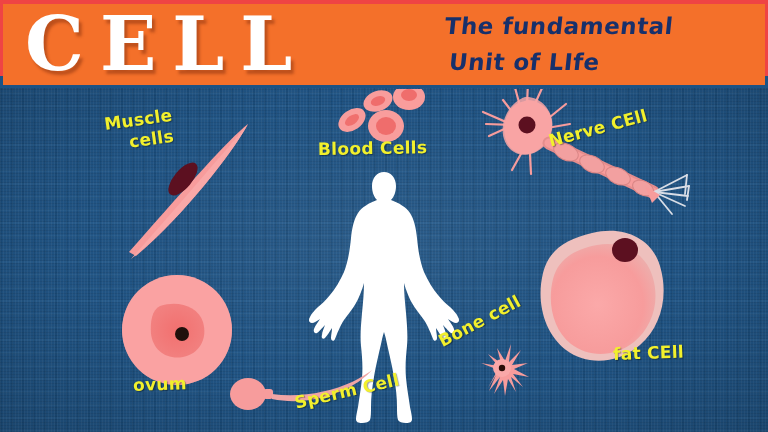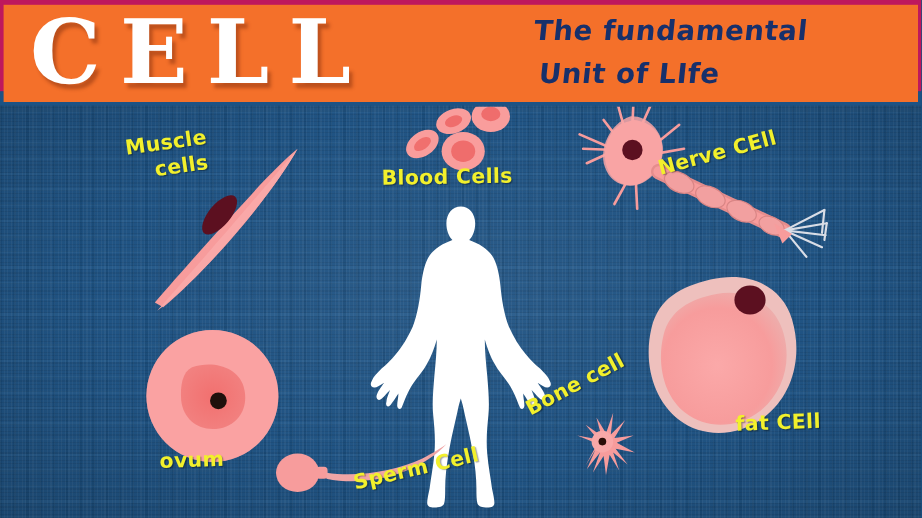--- a/index.html
+++ b/index.html
@@ -24,21 +24,21 @@
   }
   .bg-vignette{
     position:absolute;left:0;top:88px;width:768px;height:344px;
     background:radial-gradient(ellipse at 50% 45%, rgba(255,255,255,.05) 0%, rgba(0,0,0,0) 55%, rgba(0,0,0,.16) 100%);
     pointer-events:none;
   }
 
   
   .header{
     position:absolute;left:0;top:0;width:768px;height:76px;
-    background:#be185d;
+    background:#ef4444;
     box-sizing:border-box;
   }
   .header-inner{
     position:absolute;left:3px;top:4px;width:762px;height:81px;
     background:#f4702a;
     overflow:hidden;
   }
   .title-cell{
     position:absolute;left:22px;top:-2px;
     font-family:"DejaVu Serif", serif;

